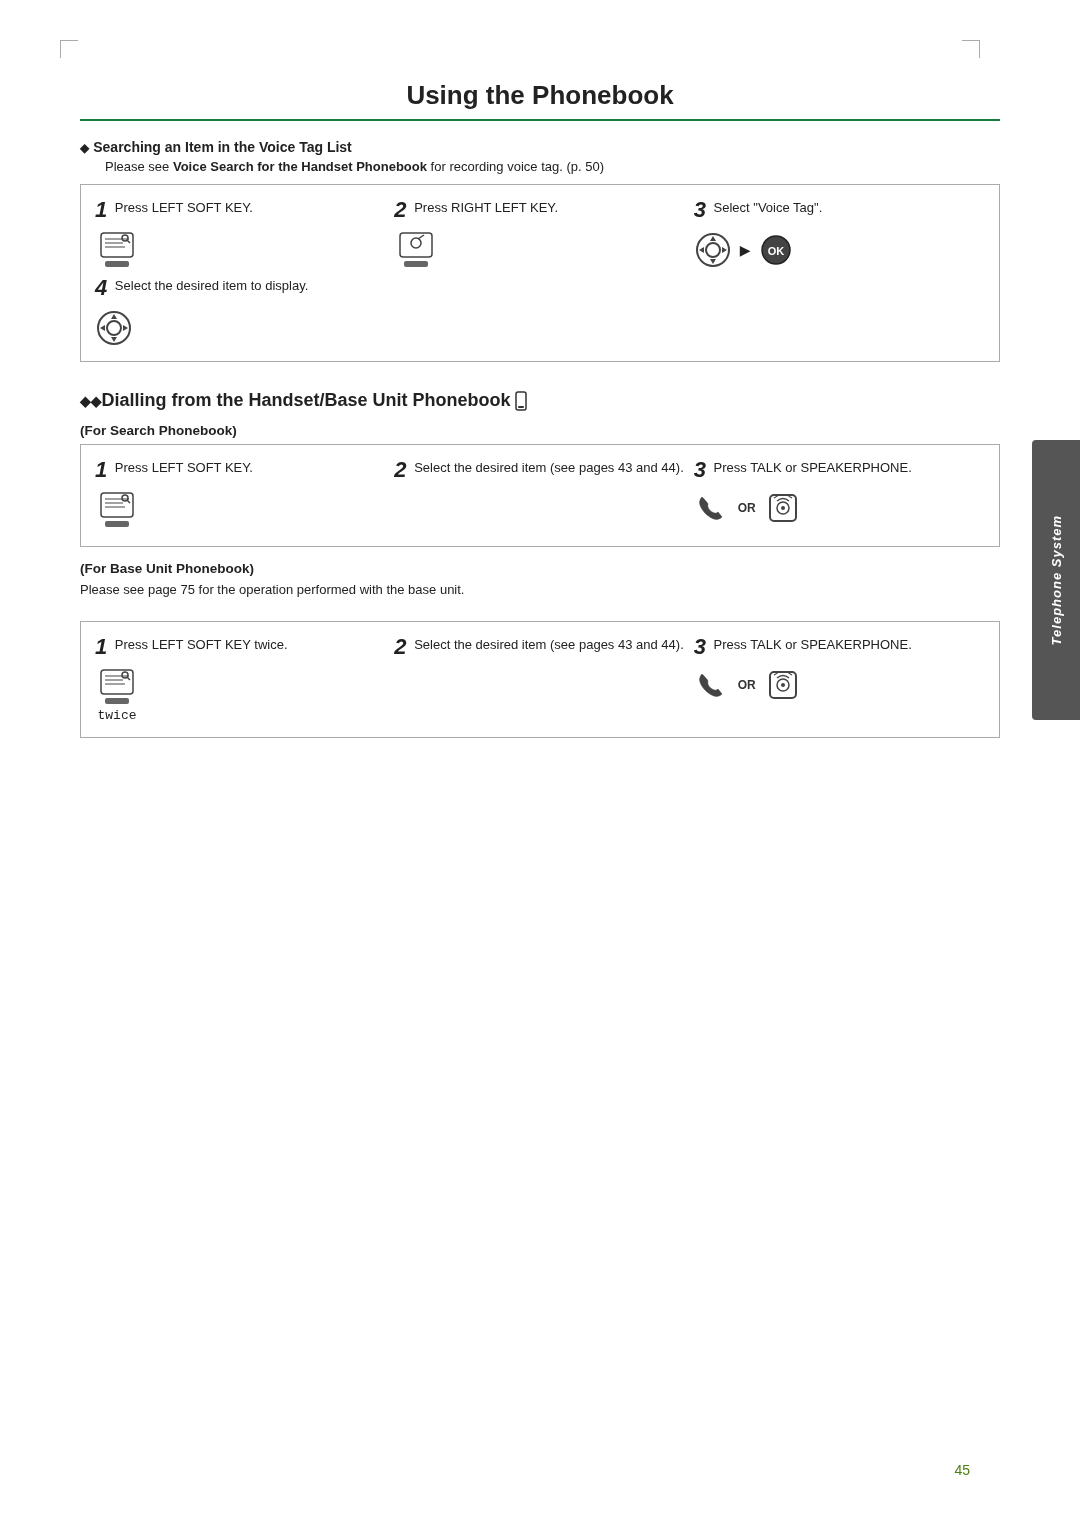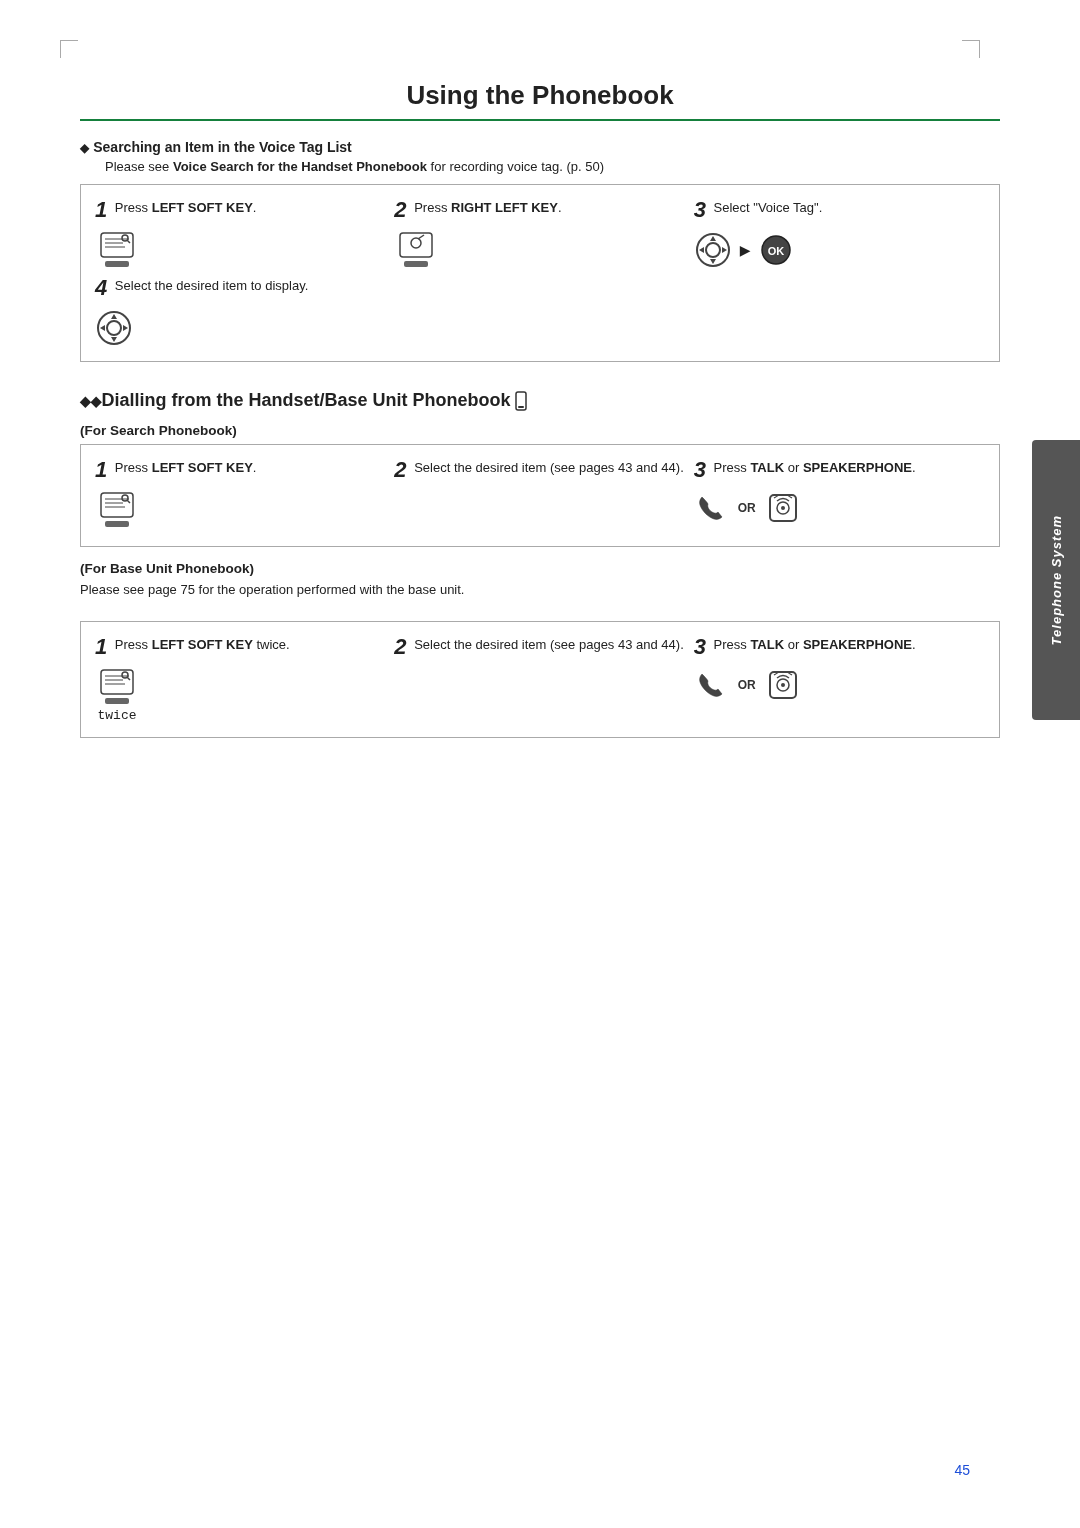--- a/index.html
+++ b/index.html
@@ -55,21 +55,21 @@
       transform: rotate(180deg);
       letter-spacing: 1px;
     }
 
     
     .page-number {
       position: absolute;
       bottom: 50px;
       right: 110px;
       font-size: 14px;
-      color: #1d4ed8;
+      color: #4d7c0f;
     }
 
     
     .page-title {
       text-align: center;
       font-size: 26px;
       font-weight: bold;
       margin-bottom: 10px;
       padding-bottom: 8px;
       border-bottom: 2px solid #15803d;
@@ -122,21 +122,21 @@
       vertical-align: top;
     }
 
     .step-text {
       font-size: 13px;
       line-height: 1.4;
       margin-bottom: 6px;
     }
 
     .step-text b {
-      font-weight: bold;
+      font-weight: normal;
     }
 
     
     .icon-container {
       display: flex;
       align-items: center;
       gap: 6px;
       margin-top: 4px;
     }
 

